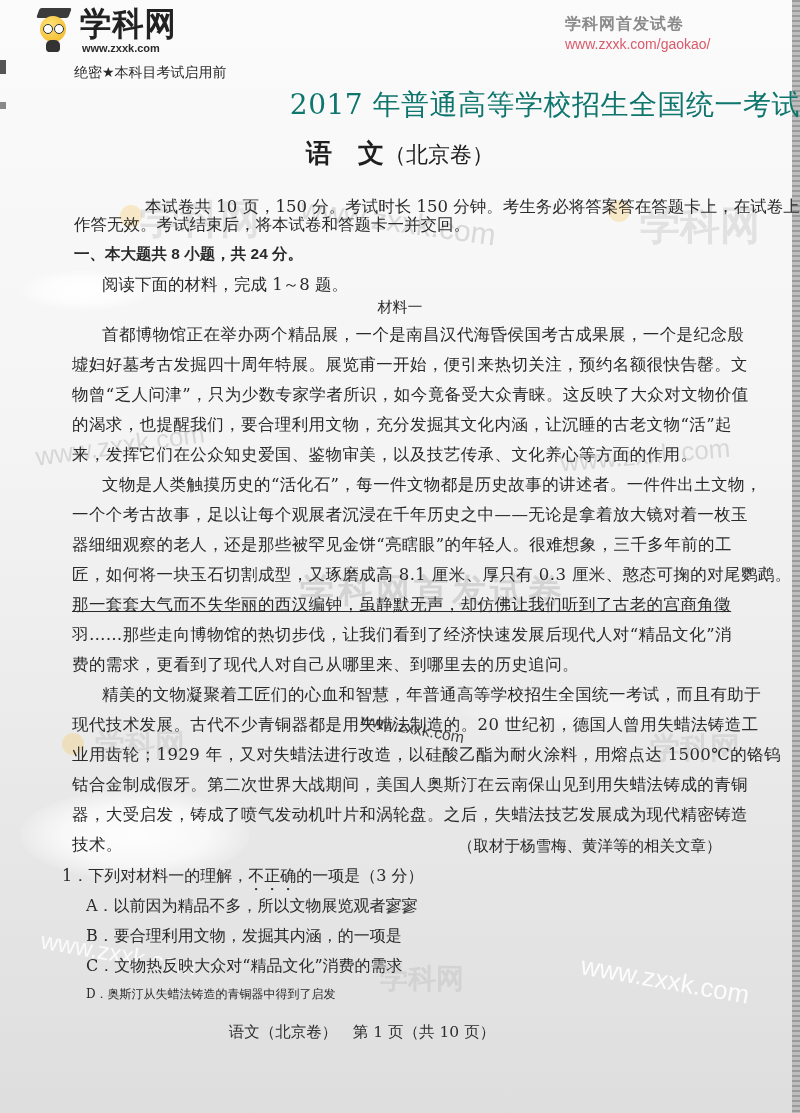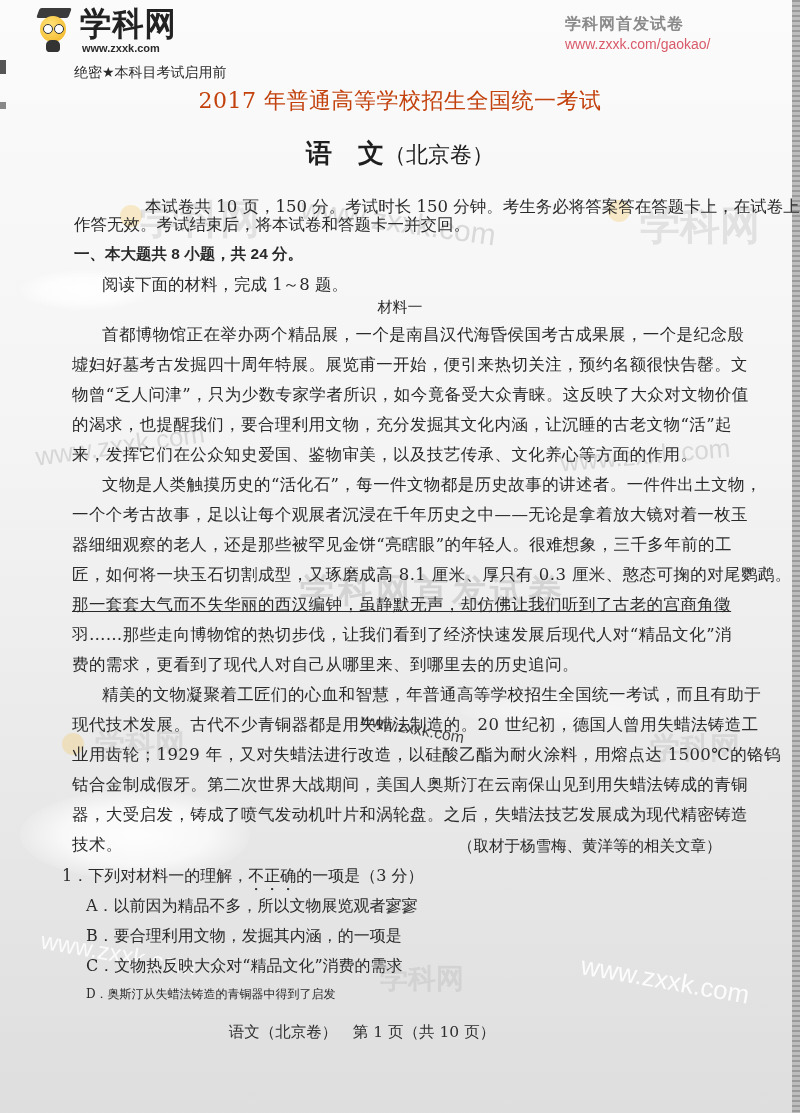--- a/index.html
+++ b/index.html
@@ -49,22 +49,22 @@
       font-family: "DejaVu Sans", sans-serif; font-weight: bold; font-size: 16px; color: #8a8a8a; letter-spacing: 1px;
     }
     .hdr-right-url {
       font-family: "Liberation Sans", sans-serif; font-size: 14px; color: #d95a6a; margin-top: 1px;
     }
     .secret {
       position: absolute; left: 74px; top: 64px;
       font-family: "DejaVu Sans", sans-serif; font-size: 14px; color: #2a2a2a;
     }
     .title-main {
-      position: absolute; left: 0; width: 800px; top: 86px; text-align: center;
-      font-size: 22px; letter-spacing: 0.5px; color: #c2410c;
+      position: absolute; left: 0; width: 800px; top: 86px; text-align: right;
+      font-size: 28px; letter-spacing: 0.5px; color: #0f766e;
     }
     .title-sub {
       position: absolute; left: 0; width: 800px; top: 136px; text-align: center;
       font-size: 26px; font-weight: bold; color: #1f1f1f;
     }
     .title-sub .paren { font-weight: normal; font-size: 22px; }
     .line { position: absolute; font-size: 16.5px; white-space: nowrap; color: #2a2a2a; }
     .ltr { letter-spacing: 0.4px; }
     .center { left: 0; width: 800px; text-align: center; }
     .bold { font-weight: bold; }

